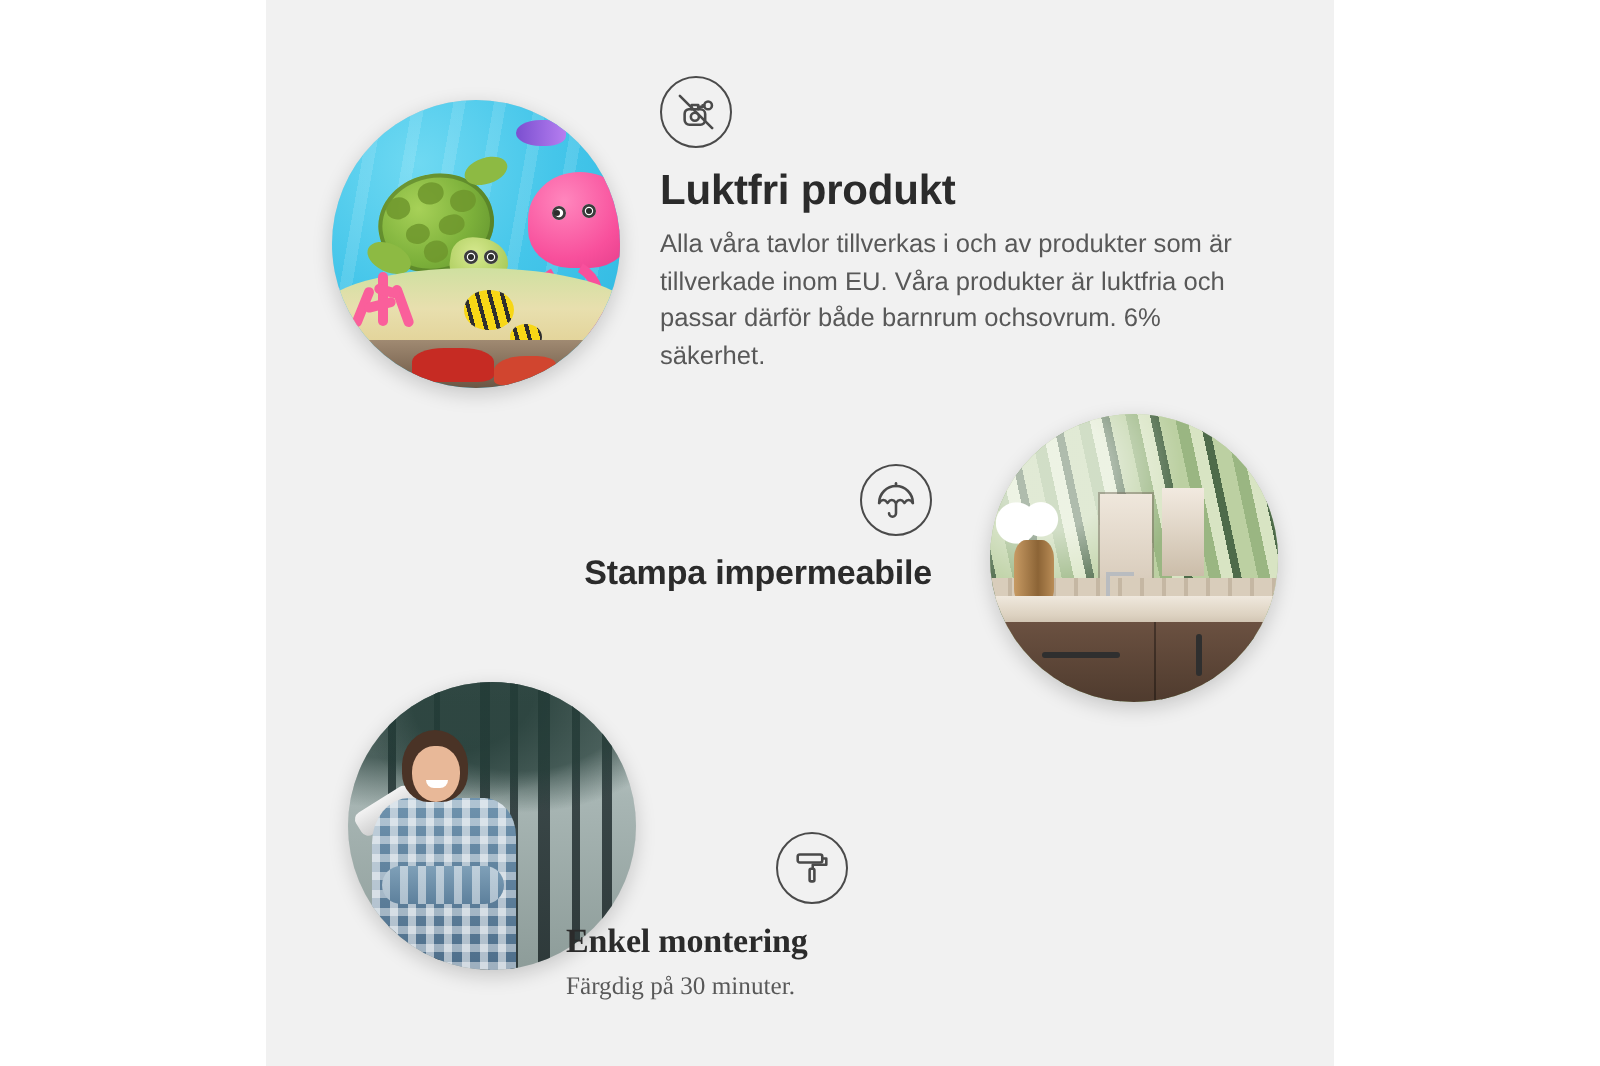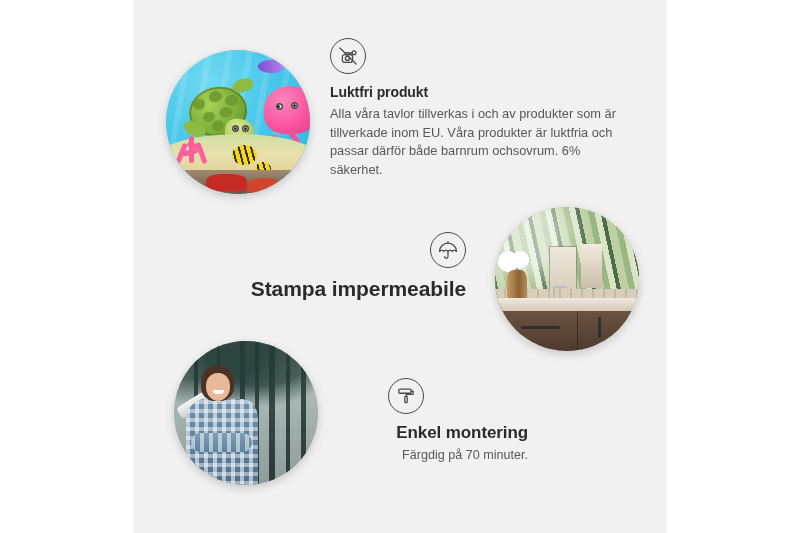--- a/index.html
+++ b/index.html
@@ -252,44 +252,44 @@
   .icon-circle {
     width: 36px; height: 36px;
     border: 1.6px solid #4a4a4a;
     border-radius: 50%;
     display: flex; align-items: center; justify-content: center;
     box-sizing: border-box;
   }
   .icon-circle svg { display: block; }
 
   .f-title {
-    font-size: 14px;
+    font-size: 21px;
     font-weight: bold;
     color: #2b2b2b;
     letter-spacing: -0.1px;
     margin: 10px 0 5px 0;
   }
   .f-desc {
     font-size: 12.8px;
     line-height: 1.45;
     color: #585858;
   }
 
   
   #feature-1 { left: 330px; top: 38px; width: 296px; text-align: left; }
   #feature-1 .icon-wrap { display: flex; justify-content: flex-start; }
 
   
   #feature-2 { left: 196px; top: 232px; width: 270px; text-align: right; }
   #feature-2 .icon-wrap { display: flex; justify-content: flex-end; }
-  #feature-2 .f-title { font-size: 21px; margin: 9px 0 3px 0; }
+  #feature-2 .f-title { font-size: 17px; margin: 9px 0 3px 0; }
   #feature-2 .f-desc  { font-size: 12.6px; }
 
   
-  #feature-3 { left: 283px; top: 378px; width: 245px; text-align: right; }
+  #feature-3 { left: 283px; top: 416px; width: 245px; text-align: left; font-family: Liberation Serif, serif; }
   #feature-3 .icon-wrap { display: flex; justify-content: center; }
   #feature-3 .f-title { font-size: 17px; margin: 9px 0 3px 0; }
   #feature-3 .f-desc  { font-size: 12.6px; }
 </style>
 </head>
 <body>
 
 <div id="page">
 
   <div class="panel"></div>
@@ -417,16 +417,16 @@
     <div class="icon-wrap">
       <div class="icon-circle">
         <svg width="22" height="22" viewBox="0 0 24 24" fill="none" stroke="#4a4a4a" stroke-width="1.4" stroke-linecap="round" stroke-linejoin="round">
           <rect x="4.2" y="4.6" width="13.4" height="4.4" rx="1.1"></rect>
           <path d="M17.6 6.8h2.2v3.4h-7.4v2.2"></path>
           <rect x="10.7" y="12.4" width="2.6" height="6.9" rx="0.8"></rect>
         </svg>
       </div>
     </div>
     <div class="f-title">Enkel montering</div>
-    <div class="f-desc">Färgdig på 70 minuter.</div>
+    <div class="f-desc">Färgdig på 30 minuter.</div>
   </div>
 
 </div>
 
 </body></html>

